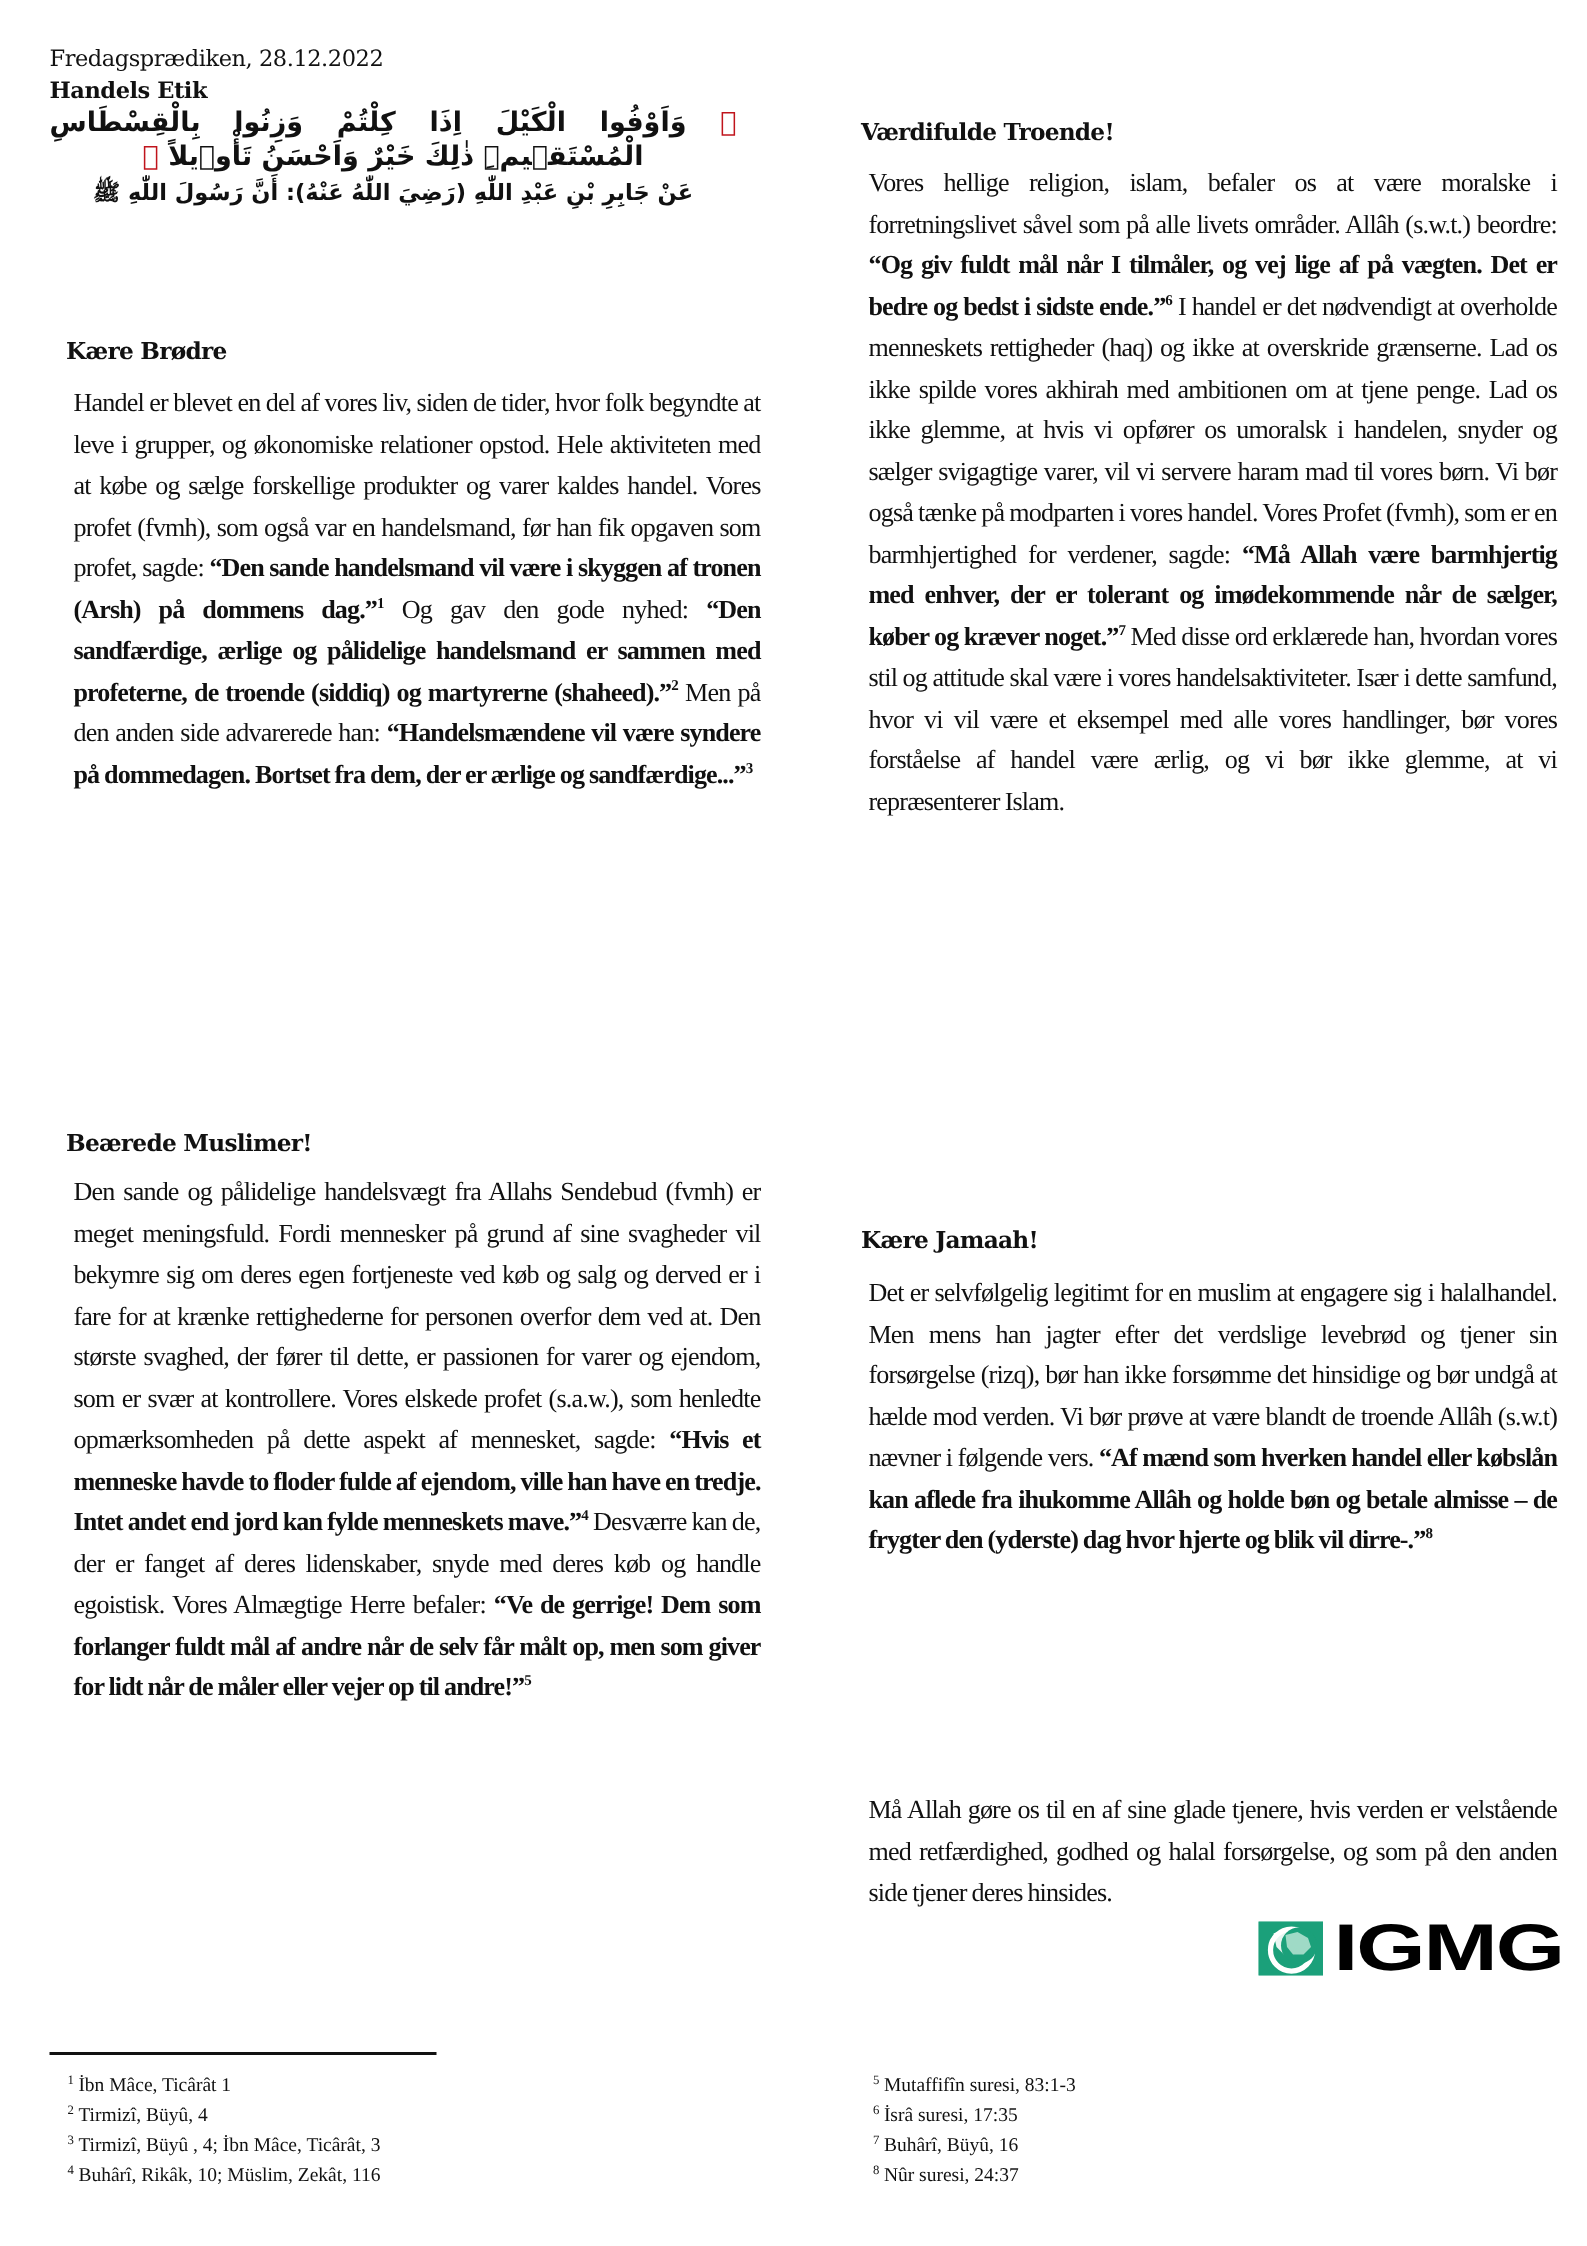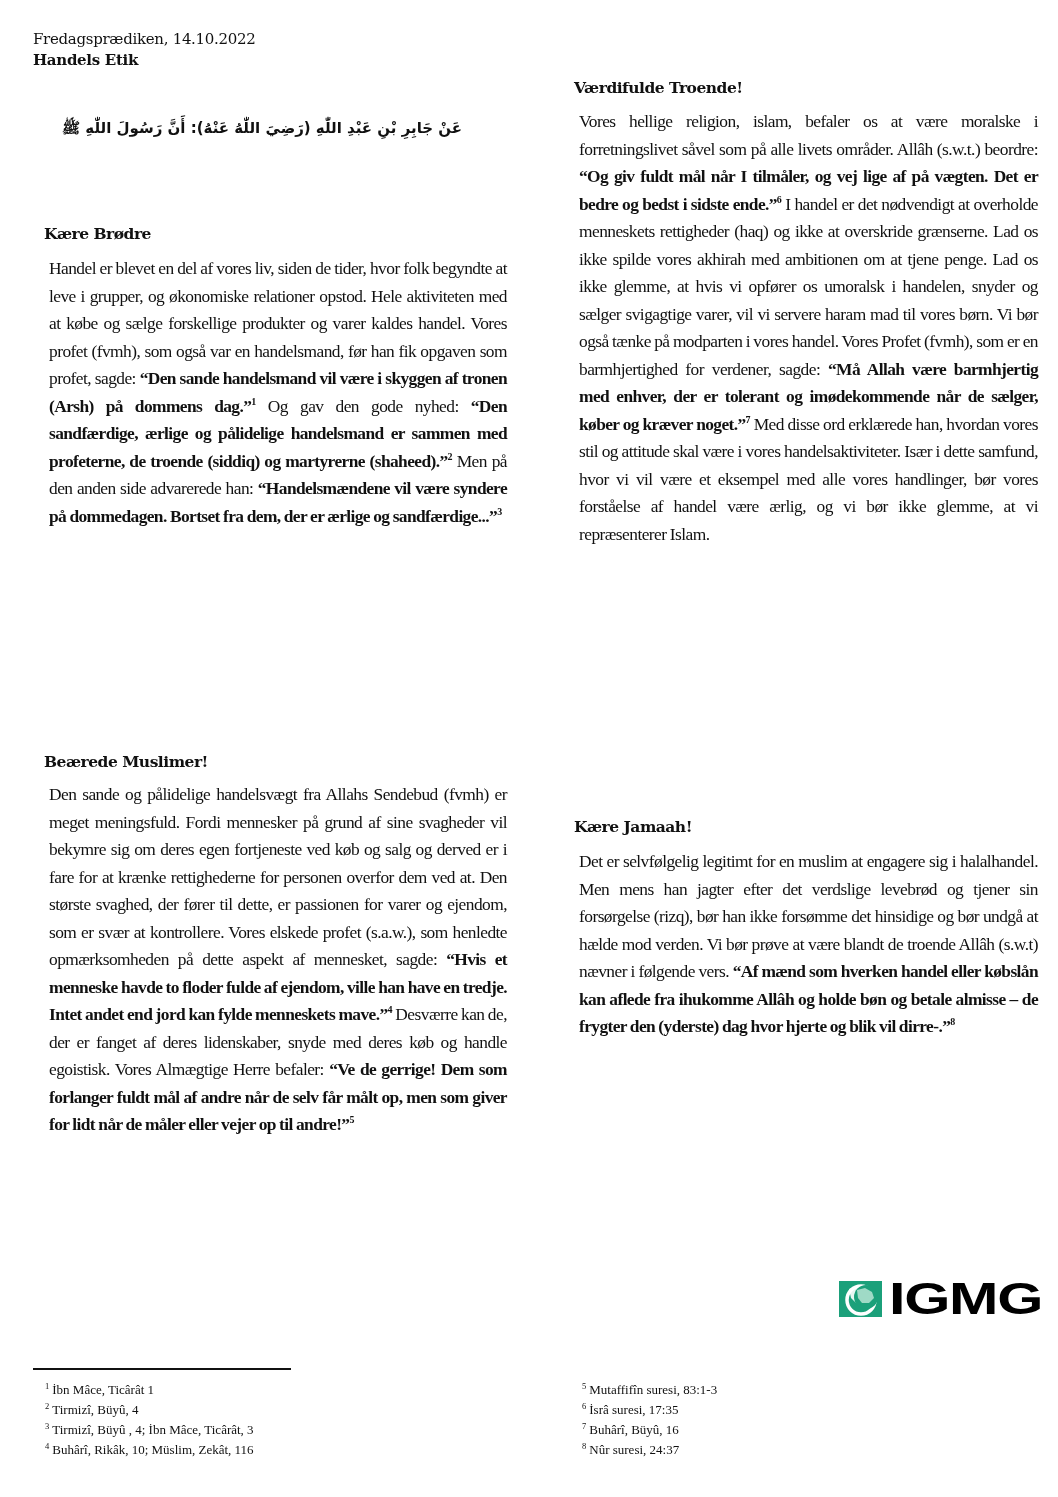--- a/index.html
+++ b/index.html
@@ -22,23 +22,28 @@
     .footnotes sup { font-size: 8.5px; vertical-align: 5px; font-weight: normal; margin-right: 3px; }
     .logo { position: absolute; top: 1281px; left: 839px; height: 36px; display: flex; align-items: flex-end; gap: 7px; }
     .logo-mark { width: 43px; height: 36px; background: #1ba07a; position: relative; overflow: hidden; }
     .logo-text { font-family: "Liberation Sans", sans-serif; font-weight: 900; font-size: 44px; letter-spacing: -1px; color: #000; line-height: 36px; transform: scaleX(1.35); transform-origin: left center; }
   </style>
 </head>
 <body>
 
 <div class="page">
 
-  <div class="header-date">Fredagsprædiken, 14.10.2022</div>
+  <div class="header-date">Fredagsprædiken, 28.12.2022</div>
   <div class="header-title">Handels Etik</div>
 
+  <div class="arabic arabic-1">
+    <span class="red">﴿</span>
+    <span>وَاَوْفُوا الْكَيْلَ اِذَا كِلْتُمْ وَزِنُوا بِالْقِسْطَاسِ الْمُسْتَق۪يمِۜ ذٰلِكَ خَيْرٌ وَاَحْسَنُ تَأْو۪يلاً</span>
+    <span class="red">﴾</span>
+  </div>
   <div class="arabic arabic-2">عَنْ جَابِرِ بْنِ عَبْدِ اللّٰهِ (رَضِيَ اللّٰهُ عَنْهُ): أَنَّ رَسُولَ اللّٰهِ ﷺ</div>
 
   <h2 class="sec" style="top:213px; left:33px;">Kære Brødre</h2>
   <p class="body" style="top:239px; left:33px; width:458px;">
     <span>Handel er blevet en del af vores liv, siden de tider, hvor folk begyndte at leve i grupper, og økonomiske relationer opstod. Hele aktiviteten med at købe og sælge forskellige produkter og varer kaldes handel. Vores profet (fvmh), som også var en handelsmand, før han fik opgaven som profet, sagde: </span><b>“Den sande handelsmand vil være i skyggen af tronen (Arsh) på dommens dag.”</b><sup>1</sup><span> Og gav den gode nyhed: </span><b>“Den sandfærdige, ærlige og pålidelige handelsmand er sammen med profeterne, de troende (siddiq) og martyrerne (shaheed).”</b><sup>2</sup><span> Men på den anden side advarerede han: </span><b>“Handelsmændene vil være syndere på dommedagen. Bortset fra dem, der er ærlige og sandfærdige...”</b><sup>3</sup>
   </p>
 
   <h2 class="sec" style="top:741px; left:33px;">Beærede Muslimer!</h2>
   <p class="body" style="top:765px; left:33px; width:458px;">
     <span>Den sande og pålidelige handelsvægt fra Allahs Sendebud (fvmh) er meget meningsfuld. Fordi mennesker på grund af sine svagheder vil bekymre sig om deres egen fortjeneste ved køb og salg og derved er i fare for at krænke rettighederne for personen overfor dem ved at. Den største svaghed, der fører til dette, er passionen for varer og ejendom, som er svær at kontrollere. Vores elskede profet (s.a.w.), som henledte opmærksomheden på dette aspekt af mennesket, sagde: </span><b>“Hvis et menneske havde to floder fulde af ejendom, ville han have en tredje. Intet andet end jord kan fylde menneskets mave.”</b><sup>4</sup><span> Desværre kan de, der er fanget af deres lidenskaber, snyde med deres køb og handle egoistisk. Vores Almægtige Herre befaler: </span><b>“Ve de gerrige! Dem som forlanger fuldt mål af andre når de selv får målt op, men som giver for lidt når de måler eller vejer op til andre!”</b><sup>5</sup>
@@ -47,20 +52,21 @@
   <h2 class="sec" style="top:67px; left:563px;">Værdifulde Troende!</h2>
   <p class="body" style="top:92px; left:563px; width:459px;">
     <span>Vores hellige religion, islam, befaler os at være moralske i forretningslivet såvel som på alle livets områder. Allâh (s.w.t.) beordre: </span><b>“Og giv fuldt mål når I tilmåler, og vej lige af på vægten. Det er bedre og bedst i sidste ende.”</b><sup>6</sup><span> I handel er det nødvendigt at overholde menneskets rettigheder (haq) og ikke at overskride grænserne. Lad os ikke spilde vores akhirah med ambitionen om at tjene penge. Lad os ikke glemme, at hvis vi opfører os umoralsk i handelen, snyder og sælger svigagtige varer, vil vi servere haram mad til vores børn. Vi bør også tænke på modparten i vores handel. Vores Profet (fvmh), som er en barmhjertighed for verdener, sagde: </span><b>“Må Allah være barmhjertig med enhver, der er tolerant og imødekommende når de sælger, køber og kræver noget.”</b><sup>7</sup><span> Med disse ord erklærede han, hvordan vores stil og attitude skal være i vores handelsaktiviteter. Især i dette samfund, hvor vi vil være et eksempel med alle vores handlinger, bør vores forståelse af handel være ærlig, og vi bør ikke glemme, at vi repræsenterer Islam.</span>
   </p>
 
   <h2 class="sec" style="top:806px; left:563px;">Kære Jamaah!</h2>
   <p class="body" style="top:832px; left:563px; width:459px;">
     <span>Det er selvfølgelig legitimt for en muslim at engagere sig i halalhandel. Men mens han jagter efter det verdslige levebrød og tjener sin forsørgelse (rizq), bør han ikke forsømme det hinsidige og bør undgå at hælde mod verden. Vi bør prøve at være blandt de troende Allâh (s.w.t) nævner i følgende vers.  </span><b>“Af mænd som hverken handel eller købslån kan aflede fra ihukomme Allâh og holde bøn og betale almisse – de frygter den (yderste) dag hvor hjerte og blik vil dirre-.”</b><sup>8</sup>
   </p>
 
+  <p class="body" style="top:1177px; left:563px; width:459px;">Må Allah gøre os til en af sine glade tjenere, hvis verden er velstående med retfærdighed, godhed og halal forsørgelse, og som på den anden side tjener deres hinsides.</p>
 
   <div class="logo">
     <div class="logo-mark">
       <svg width="43" height="36" viewBox="0 0 43 36">
         <rect width="43" height="36" fill="#1ba07a"></rect>
         <path d="M10 8 L18 5 L28 6 L34 10 L36 17 L32 23 L24 25 L17 22 L12 17 Z" fill="#ffffff" opacity="0.9"></path>
         <circle cx="22" cy="19" r="14" fill="none" stroke="#ffffff" stroke-width="3.5"></circle>
         <circle cx="27" cy="16" r="12" fill="#1ba07a"></circle>
         <path d="M18 9 L26 7 L33 11 L35 17 L30 22 L23 22 L19 17 Z" fill="#9fdac6"></path>
       </svg>

